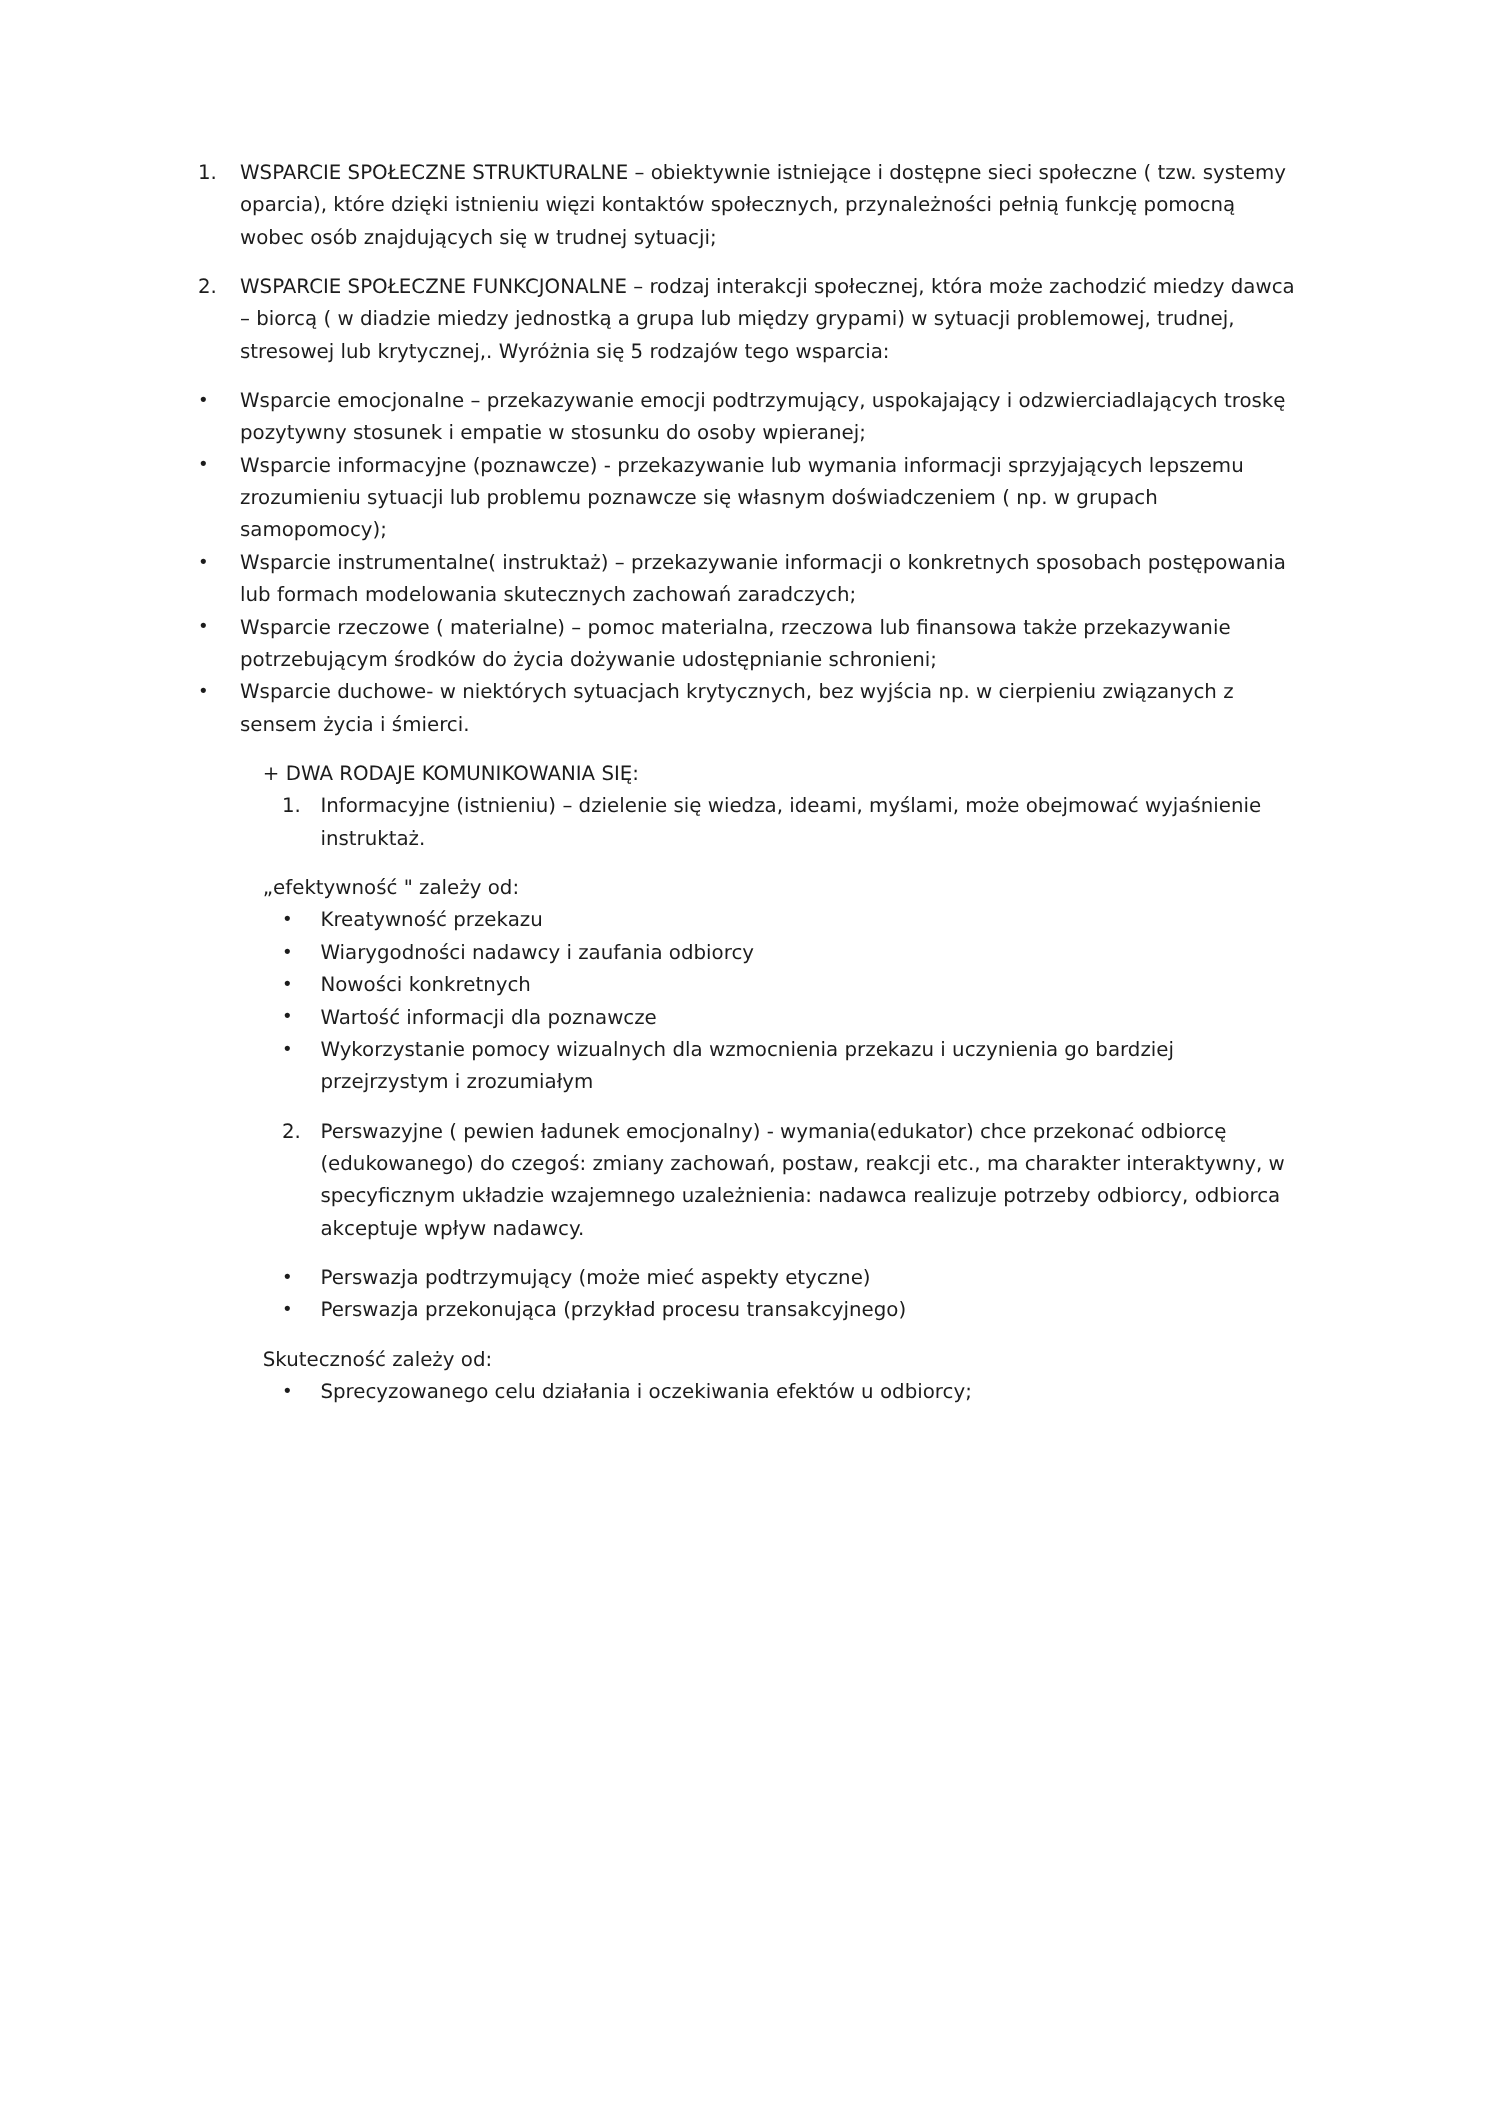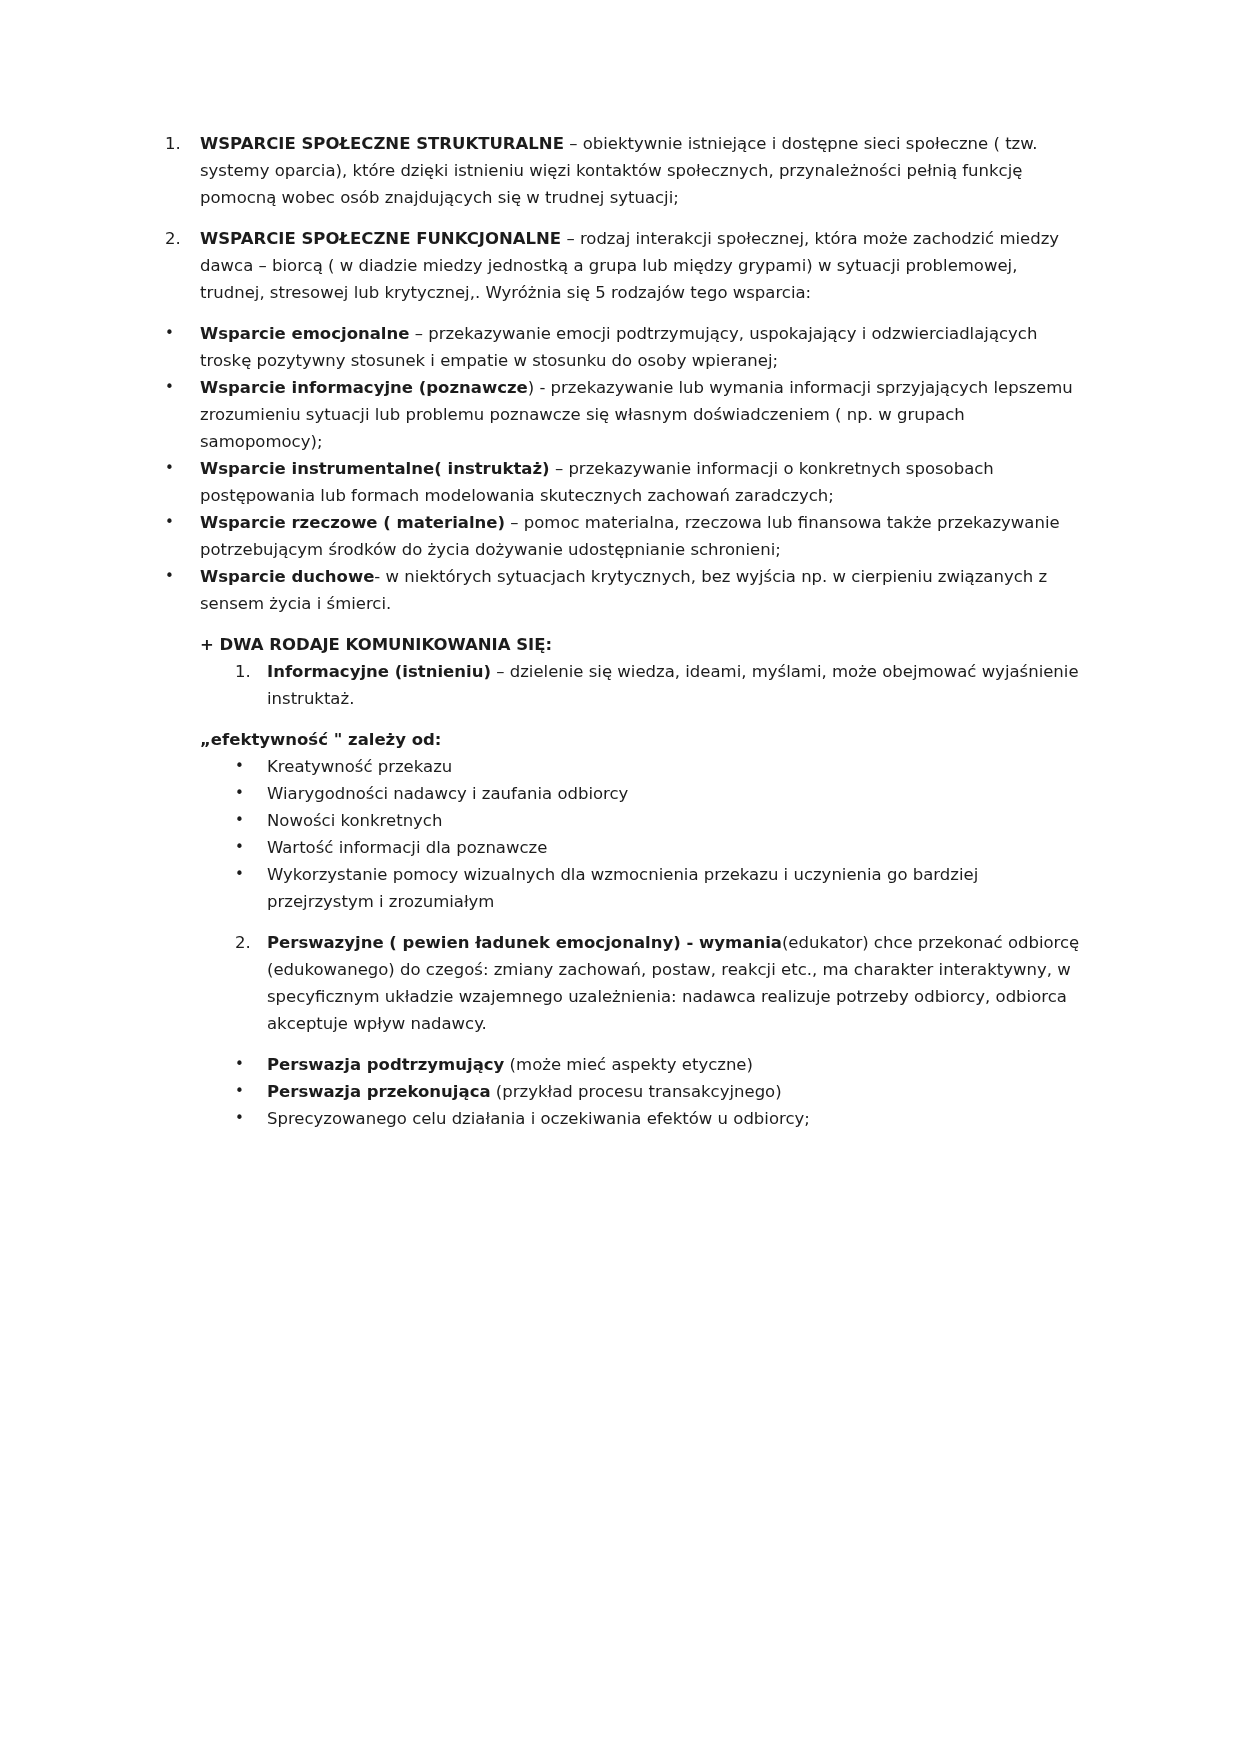--- a/index.html
+++ b/index.html
@@ -22,38 +22,38 @@
     overflow: hidden;
   }
   .block {
     display: flex;
     align-items: flex-start;
   }
   .space-before {
     margin-top: 14px;
   }
   .indent-0 { margin-left: 0; }
-  .indent-1 { margin-left: 35px; }
+  .indent-1 { margin-left: 54px; }
   .indent-2 { margin-left: 70px; }
   .marker {
     flex: 0 0 35px;
     box-sizing: border-box;
   }
   .indent-2 > .marker {
     flex: 0 0 32px;
   }
   .marker.bullet {
     font-size: 15px;
   }
   .text {
     flex: 1 1 auto;
     min-width: 0;
   }
   .bold {
-    font-weight: bold;
+    font-weight: normal;
   }
 </style>
 </head>
 <body>
 
 <div class="page">
   <div>
       <div class="block indent-0">
         <span class="marker">1.</span>
         <div class="text"><span class="bold">WSPARCIE SPOŁECZNE STRUKTURALNE</span><span> – obiektywnie istniejące i dostępne sieci społeczne ( tzw. systemy oparcia), które dzięki istnieniu więzi kontaktów społecznych, przynależności pełnią funkcję pomocną wobec osób znajdujących się w trudnej sytuacji;</span></div>
@@ -117,18 +117,21 @@
         <div class="text"><span class="bold">Perswazyjne ( pewien ładunek emocjonalny) - wymania</span><span>(edukator) chce przekonać odbiorcę (edukowanego) do czegoś: zmiany zachowań, postaw, reakcji etc., ma charakter interaktywny, w specyficznym układzie wzajemnego uzależnienia: nadawca realizuje potrzeby odbiorcy, odbiorca akceptuje wpływ nadawcy.</span></div>
       </div>
       <div class="block indent-2 space-before">
         <span class="marker bullet">•</span>
         <div class="text"><span class="bold">Perswazja podtrzymujący</span><span> (może mieć aspekty etyczne)</span></div>
       </div>
       <div class="block indent-2">
         <span class="marker bullet">•</span>
         <div class="text"><span class="bold">Perswazja przekonująca</span><span> (przykład procesu transakcyjnego)</span></div>
       </div>
+      <div class="block indent-1 space-before">
+        <div class="text"><span class="bold">Skuteczność zależy od:</span></div>
+      </div>
       <div class="block indent-2">
         <span class="marker bullet">•</span>
         <div class="text"><span>Sprecyzowanego celu działania i oczekiwania efektów u odbiorcy;</span></div>
       </div>
     </div>
 </div>
 
 </body></html>

